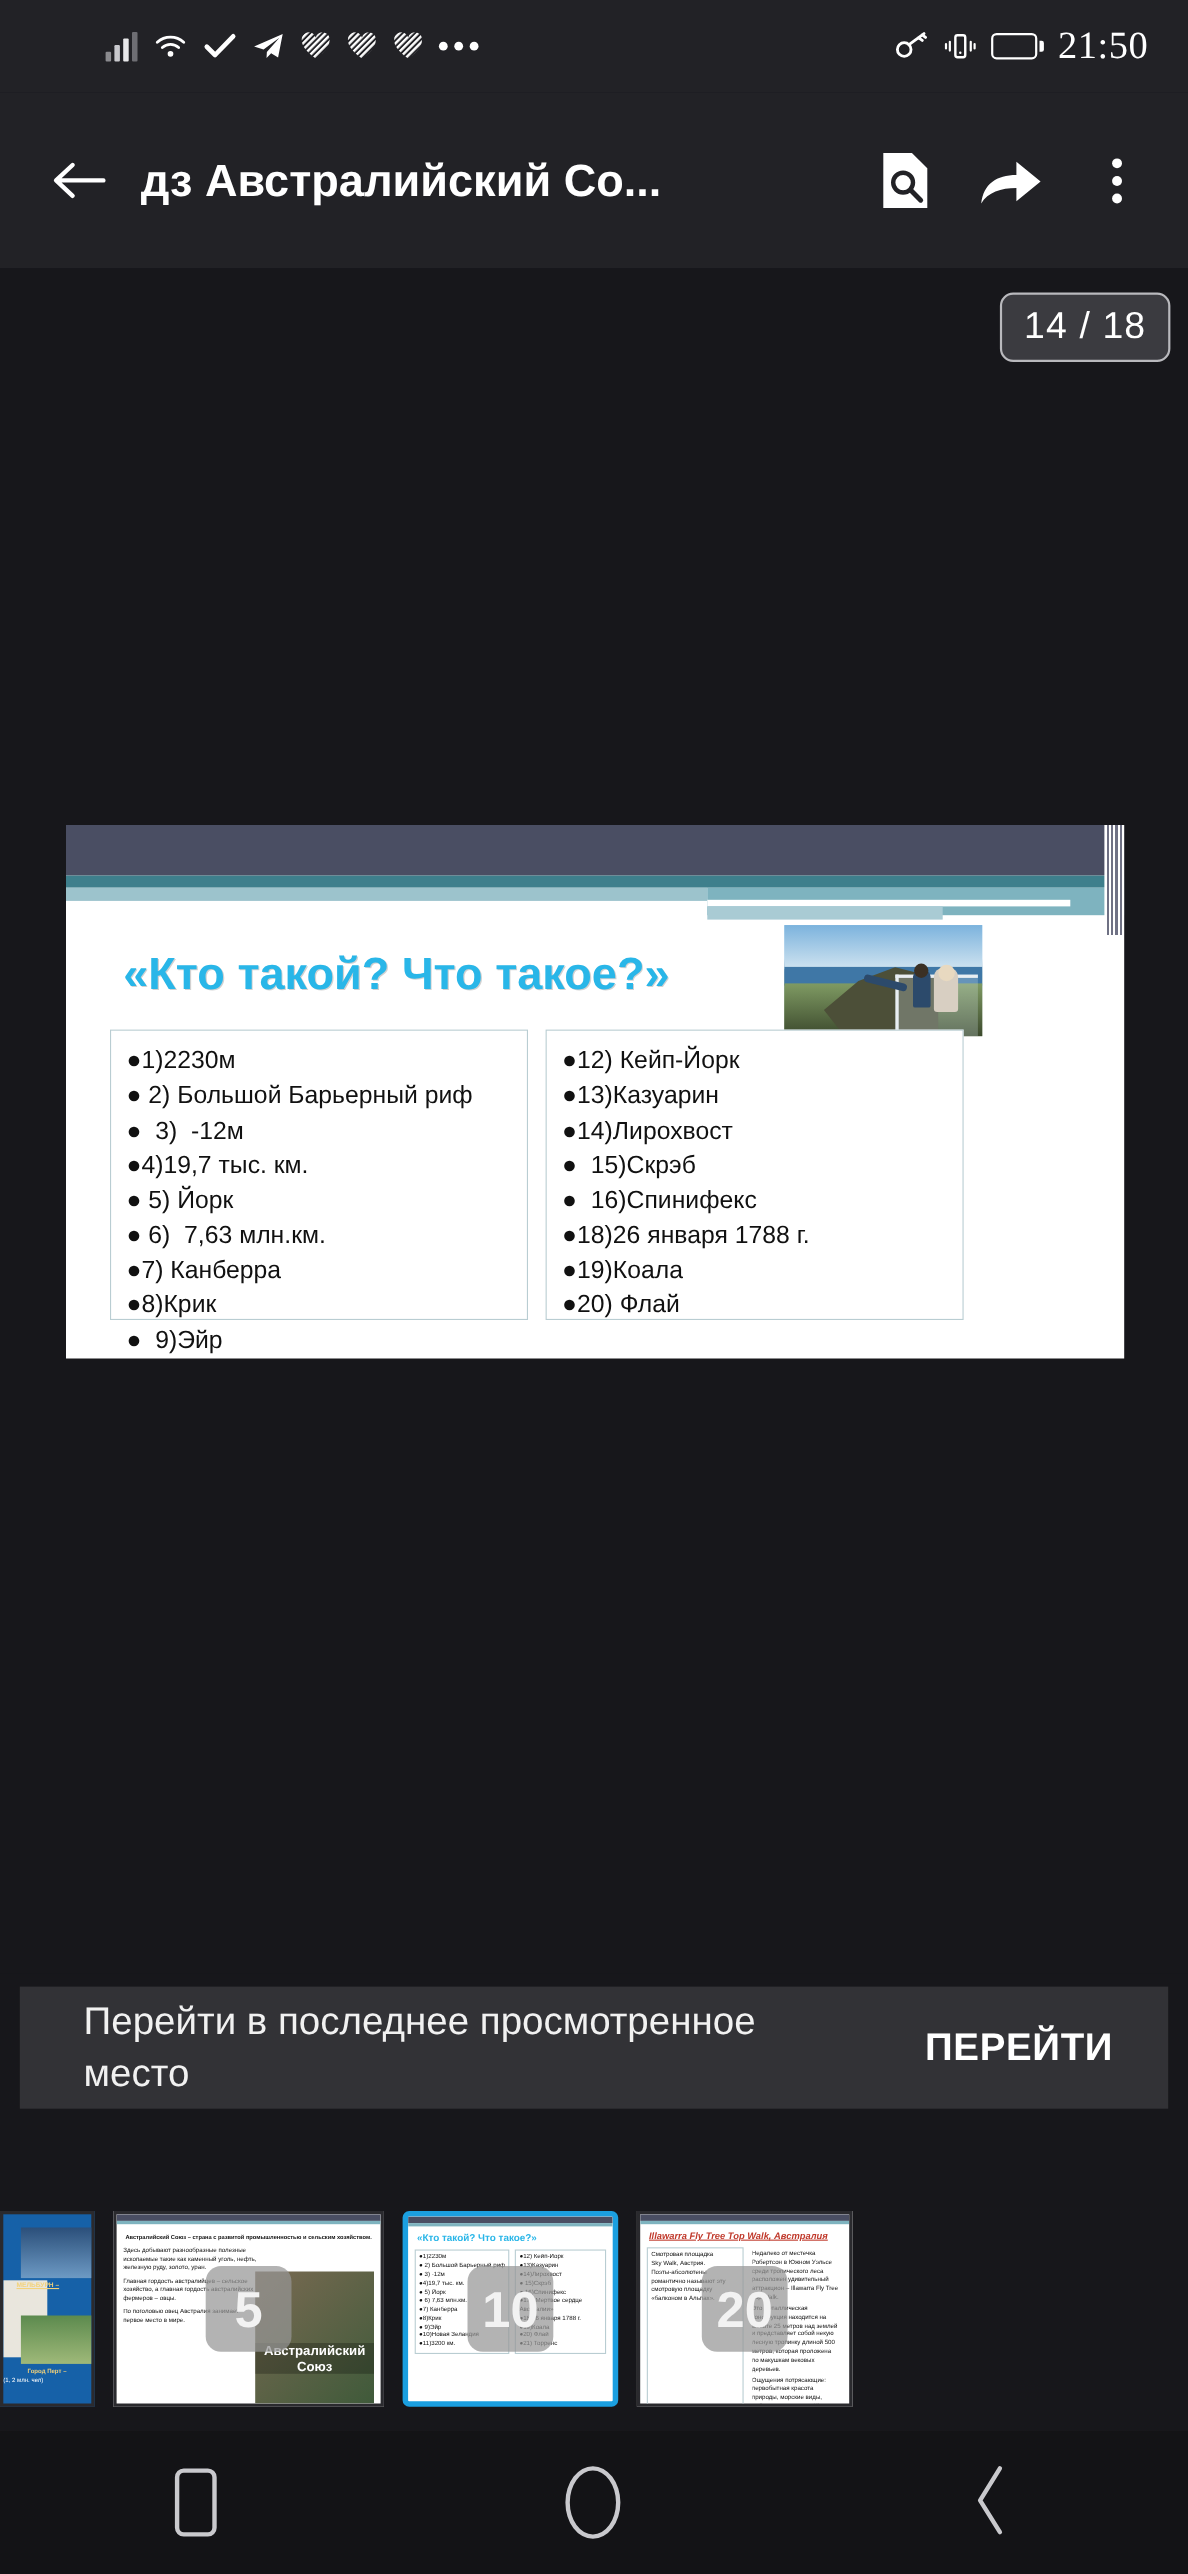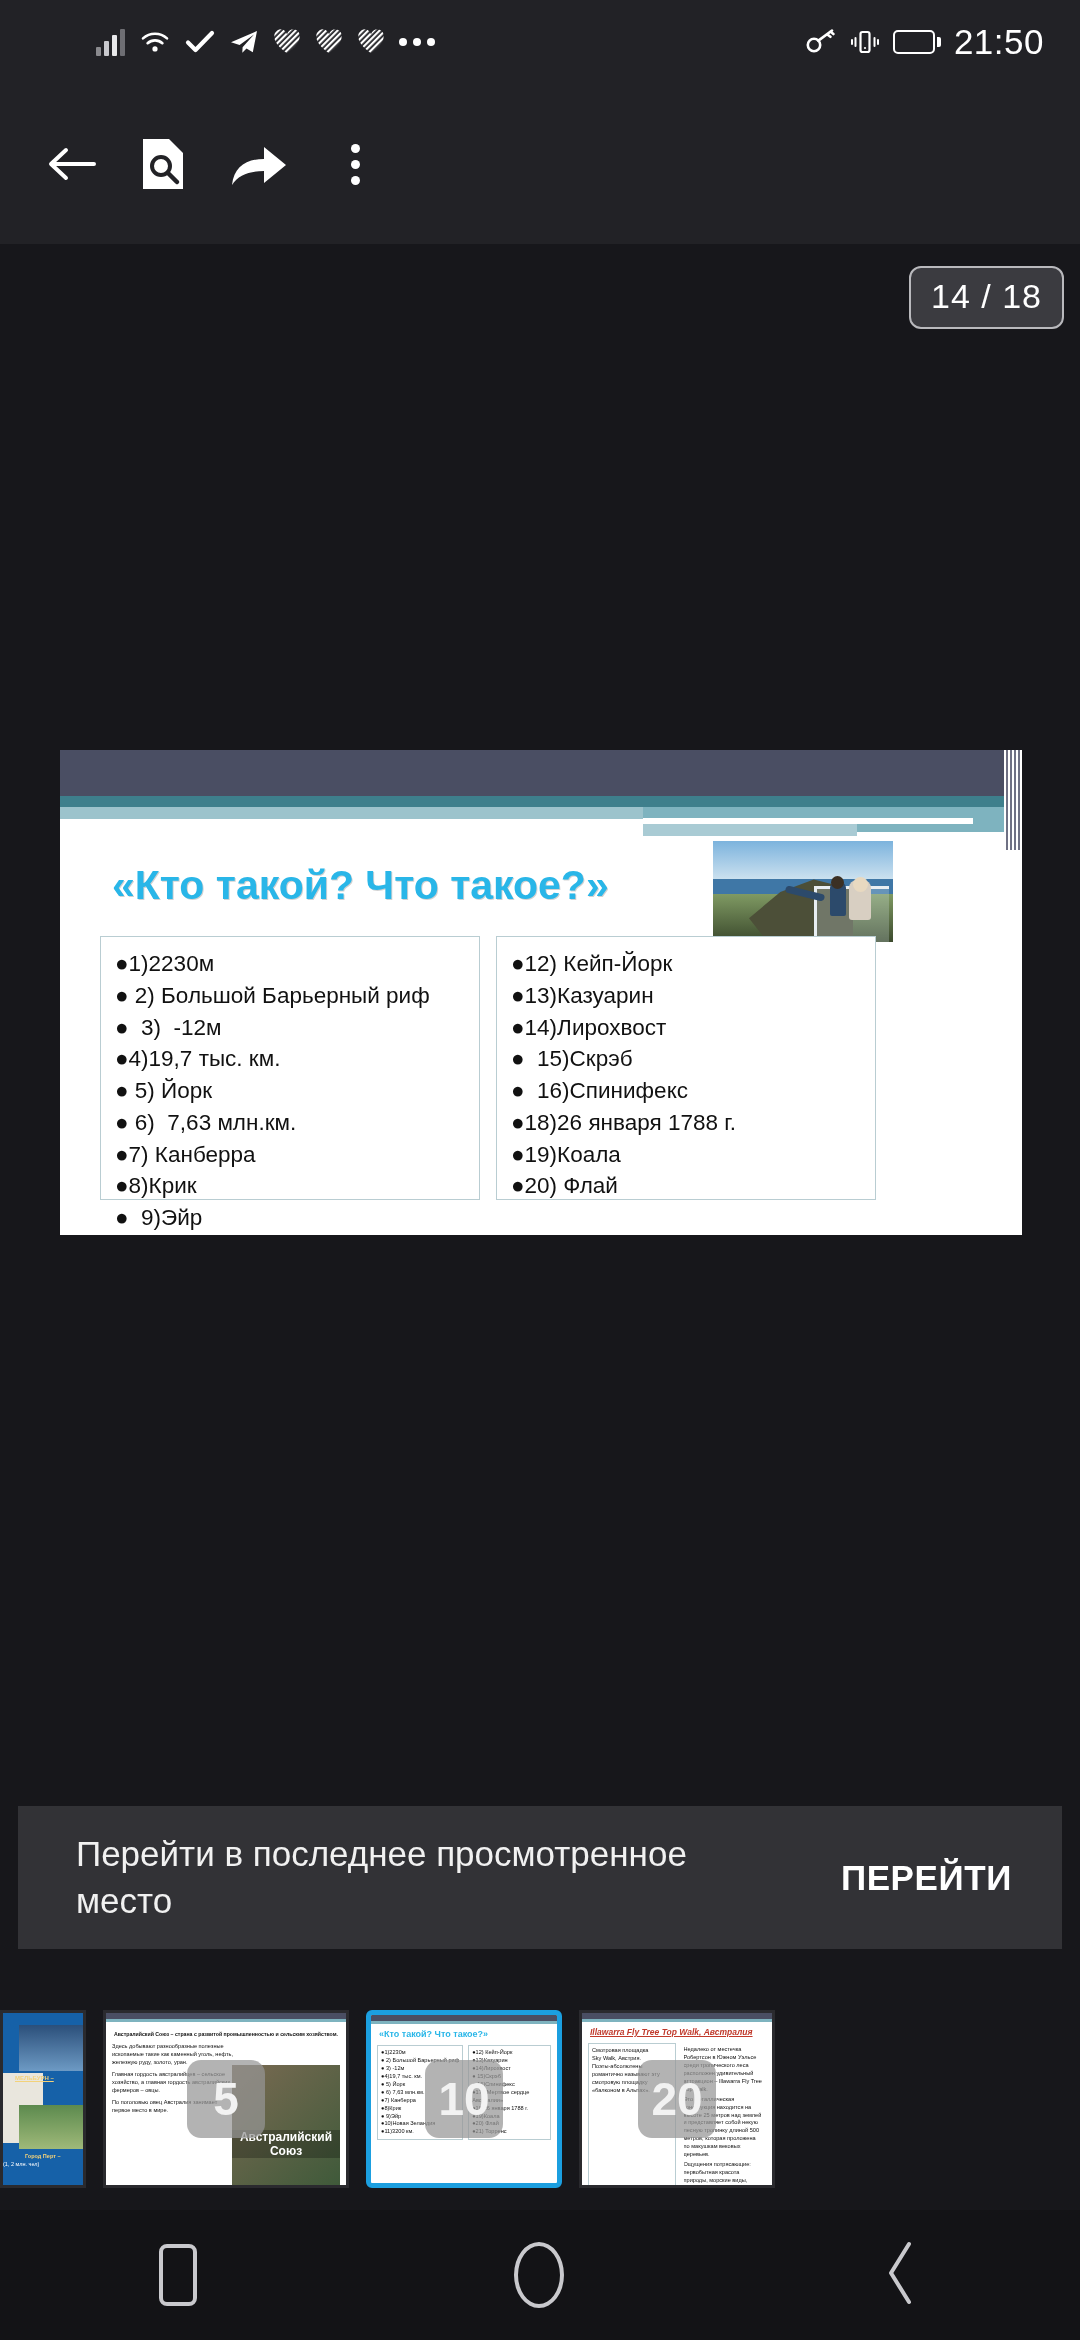--- a/index.html
+++ b/index.html
@@ -11,21 +11,21 @@
   }
   #screen { position: relative; width: 1080px; height: 2340px; background: #17171b; }
 
   
   .statusbar {
     position: absolute; top: 0; left: 0; width: 1080px; height: 84px;
     background: #222226;
     display: flex; align-items: center;
   }
   .sb-left { display: flex; align-items: center; gap: 14px; margin-left: 96px; }
-  .sb-right { display: flex; align-items: center; gap: 13px; position: absolute; right: 36px; }
+  .sb-right { display: flex; align-items: center; gap: 13px; position: absolute; right: 36px; font-family: Liberation Serif, serif; }
   .sb-icon { display: inline-flex; align-items: center; justify-content: center; }
   .sb-time { color: #fff; font-size: 35px; letter-spacing: 0.5px; font-weight: 400; }
 
   
   .signal { display: flex; align-items: flex-end; gap: 3px; height: 27px; }
   .signal i { display: block; width: 5px; background: #8a8a8e; border-radius: 1px; }
   .signal i:nth-child(1) { height: 9px; }
   .signal i:nth-child(2) { height: 15px; background:#c9c9cd; }
   .signal i:nth-child(3) { height: 21px; background:#e8e8ea; }
   .signal i:nth-child(4) { height: 27px; background:#6e6e73; }
@@ -105,21 +105,21 @@
   .col { width: 380px; height: 264px; border: 1.5px solid #b9cdd2; background: #fff; padding: 12px 10px 0 14px; }
   .col ul { list-style: none; }
   .col li {
     font-size: 22.5px; color: #111111; line-height: 1.3; font-weight: 500;
     margin-bottom: 2.5px; white-space: pre-wrap;
     text-indent: 0;
   }
 
   
   .snackbar {
-    position: absolute; left: 18px; top: 1806px; width: 1044px; height: 143px;
+    position: absolute; left: 18px; top: 1806px; width: 1044px; height: 111px;
     background: #323236; display: flex; align-items: center;
   }
   .snack-text {
     color: #f1f1f1; font-size: 35px; line-height: 1.32; margin-left: 58px;
     width: 640px;
   }
   .snack-action {
     position: absolute; right: 50px; color: #ffffff; font-size: 35px;
     font-weight: 700; letter-spacing: 0.6px;
   }
@@ -253,20 +253,21 @@
       <span class="sb-time">21:50</span>
     </div>
   </div>
 
   <div class="appbar">
     <div class="back-btn">
       <svg width="52" height="44" viewBox="0 0 52 44">
           <path d="M48 22H6M20 8L5 22l15 14" stroke="#fff" stroke-width="4" fill="none" stroke-linecap="round" stroke-linejoin="round"></path>
         </svg>
     </div>
+    <div class="appbar-title">дз  Австралийский Со...</div>
     <div class="appbar-actions">
       <div class="act">
         <svg width="52" height="56" viewBox="0 0 52 56">
             <path d="M6 3h26l14 14v36H6z" fill="#fff"></path>
             <circle cx="24" cy="30" r="9" stroke="#222226" stroke-width="4" fill="none"></circle>
             <path d="M31 37l9 9" stroke="#222226" stroke-width="4.5" stroke-linecap="round"></path>
           </svg>
       </div>
       <div class="act">
         <svg width="58" height="50" viewBox="0 0 58 50">

